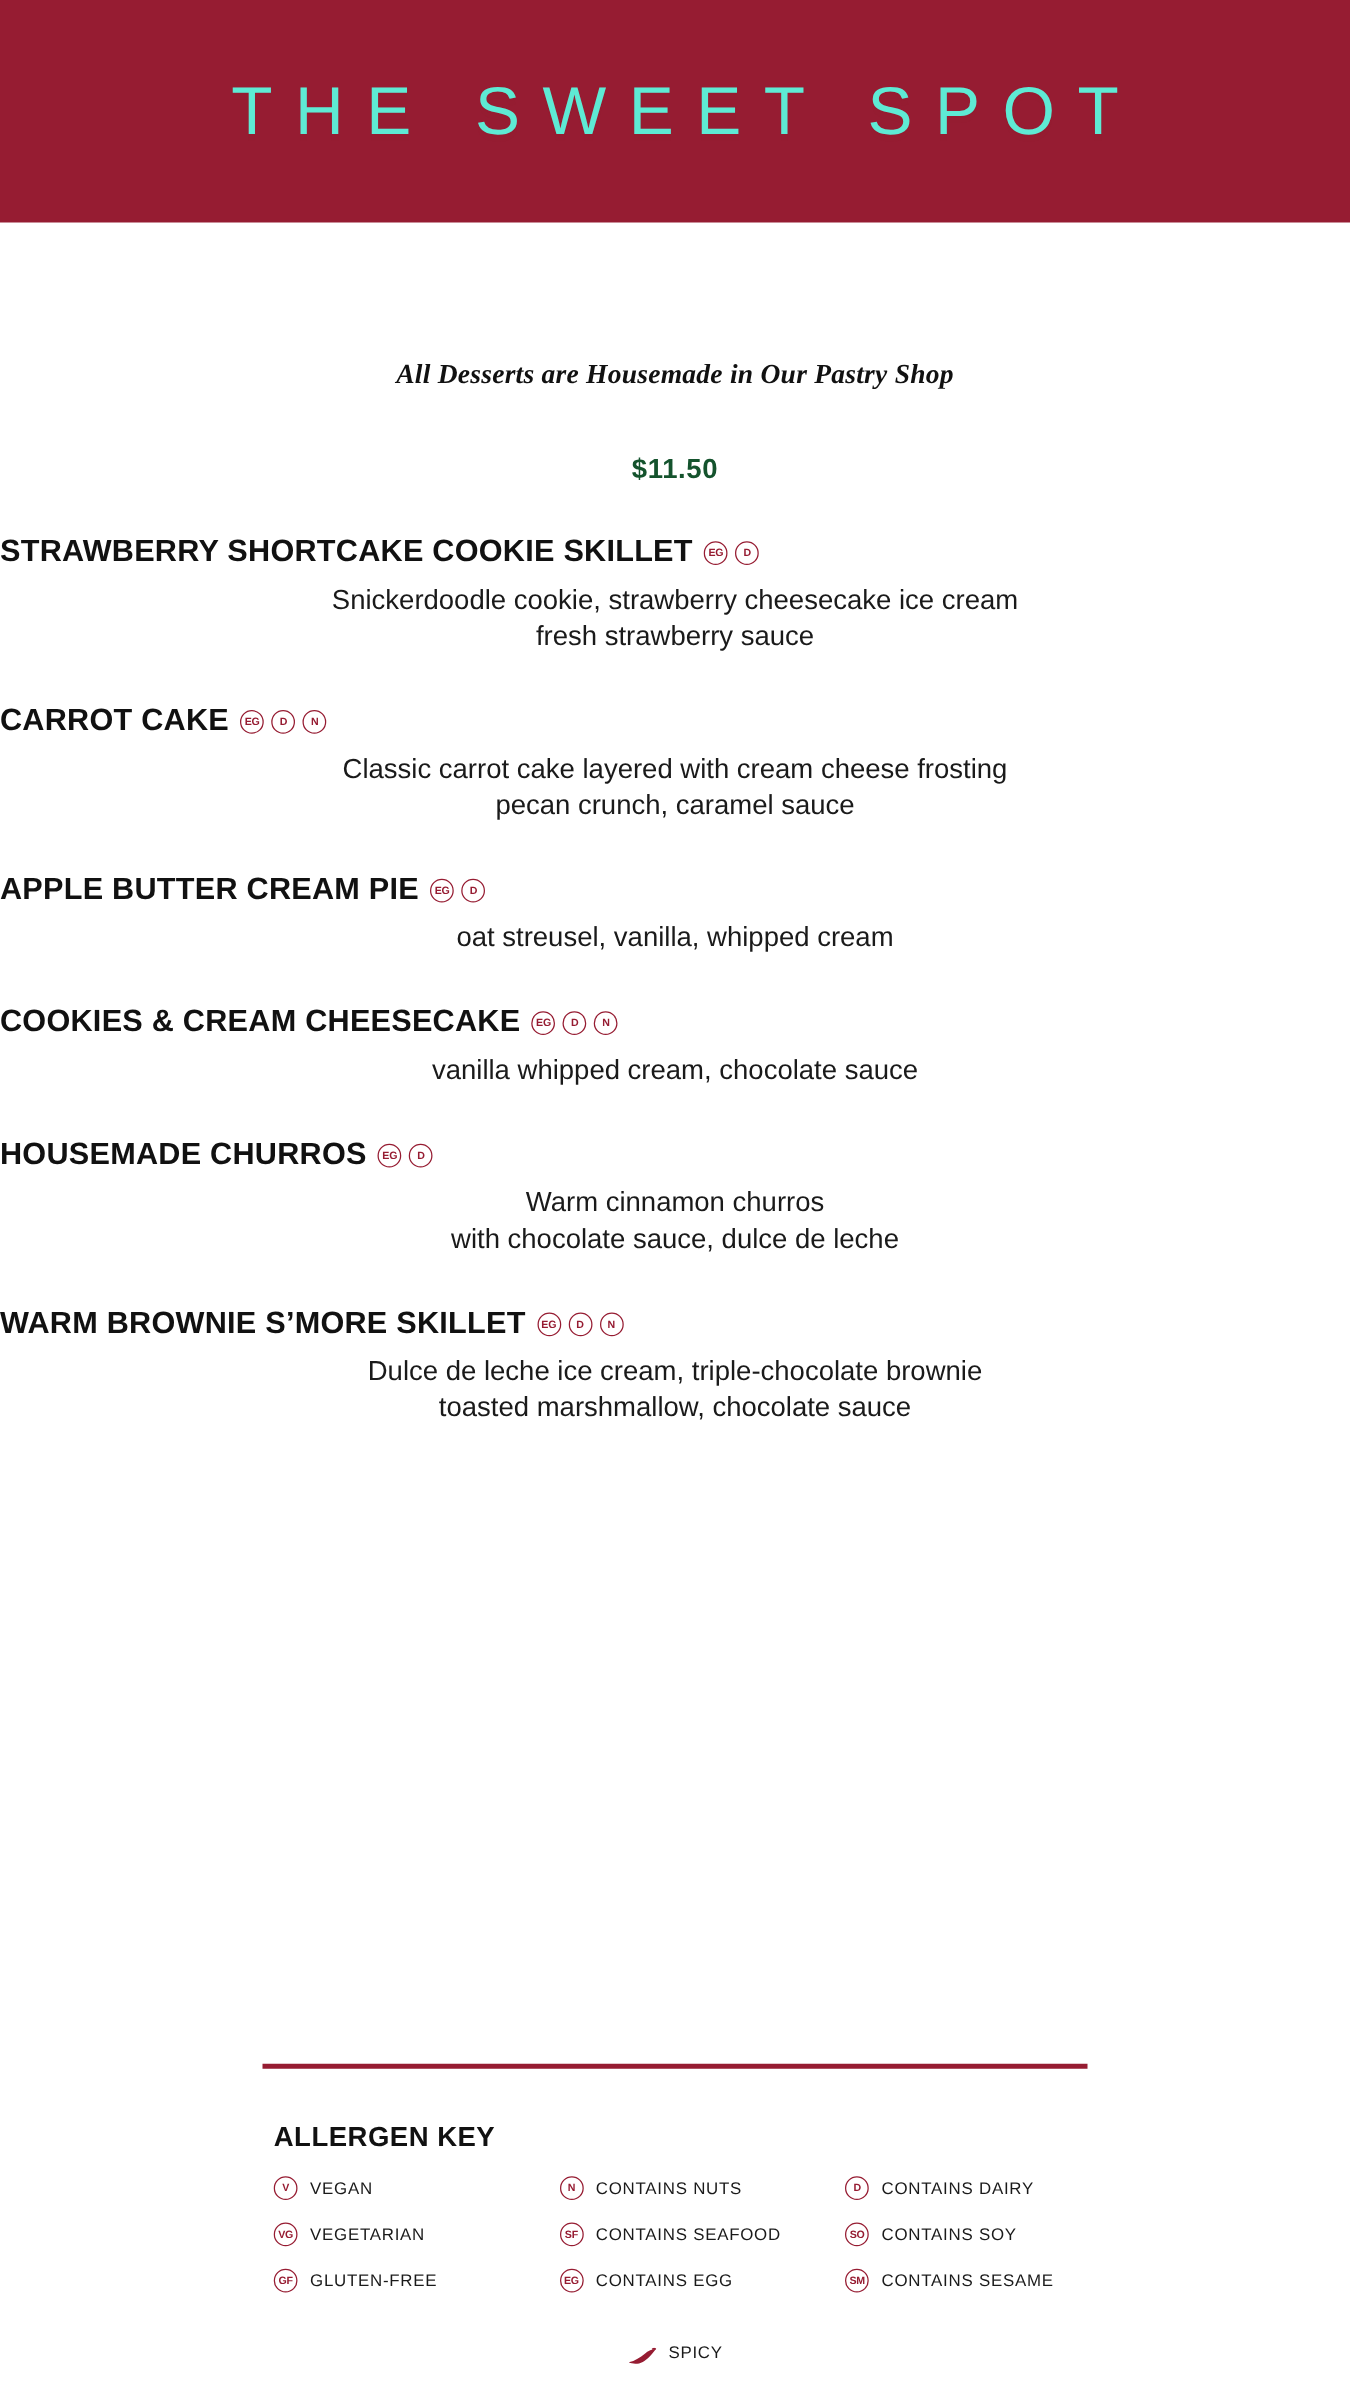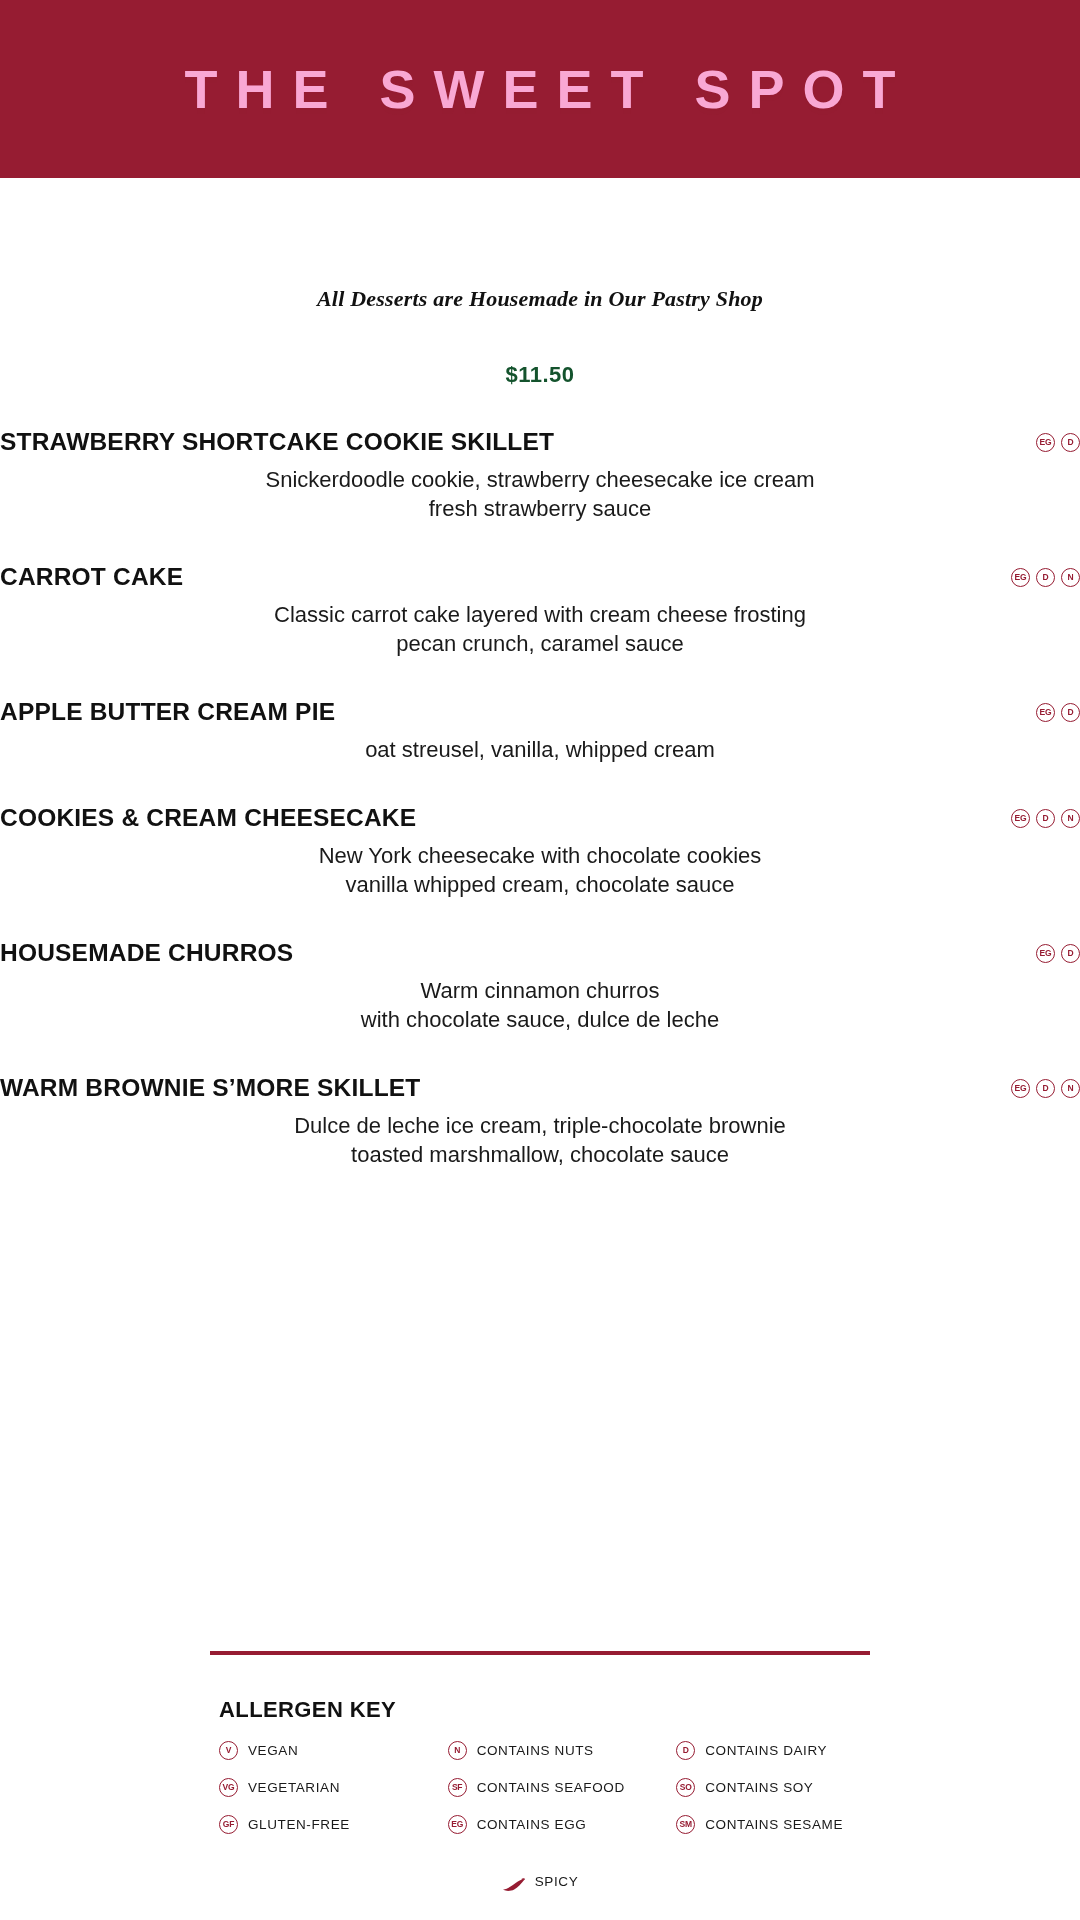--- a/index.html
+++ b/index.html
@@ -24,23 +24,23 @@
   
   .header {
     width: 1080px;
     height: 178px;
     background: #961c32;
     display: flex;
     align-items: center;
     justify-content: center;
   }
   .header-title {
-    color: #f9a8d4;
+    color: #5eead4;
     font-family: "Liberation Sans", sans-serif;
-    font-weight: bold;
+    font-weight: normal;
     font-size: 54px;
     letter-spacing: 18px;
     text-indent: 18px;
     text-transform: uppercase;
     
     text-shadow:
       0 2px 0 rgba(150,28,50,0.55),
       0 4px 0 rgba(255,255,255,0.0),
       0 6px 0 rgba(150,28,50,0.35);
   }
@@ -79,22 +79,22 @@
     padding-top: 40px;
   }
 
   .item {
     margin-bottom: 40px;
   }
 
   .item-name-row {
     display: flex;
     align-items: center;
-    justify-content: space-between;
-    gap: 25px;
+    justify-content: flex-start;
+    gap: 9px;
     margin-bottom: 9px;
   }
 
   .item-name {
     font-size: 24.5px;
     font-weight: bold;
     letter-spacing: 0.2px;
     color: #111111;
     text-transform: uppercase;
   }
@@ -255,21 +255,20 @@
 
       <li class="item">
         <div class="item-name-row">
           <span class="item-name">COOKIES &amp; CREAM CHEESECAKE</span>
           <span class="badges">
             <span class="badge">EG</span>
             <span class="badge">D</span>
             <span class="badge">N</span>
           </span>
         </div>
-        <div class="item-desc">New York cheesecake with chocolate cookies</div>
         <div class="item-desc">vanilla whipped cream, chocolate sauce</div>
       </li>
 
       <li class="item">
         <div class="item-name-row">
           <span class="item-name">HOUSEMADE CHURROS</span>
           <span class="badges">
             <span class="badge">EG</span>
             <span class="badge">D</span>
           </span>

